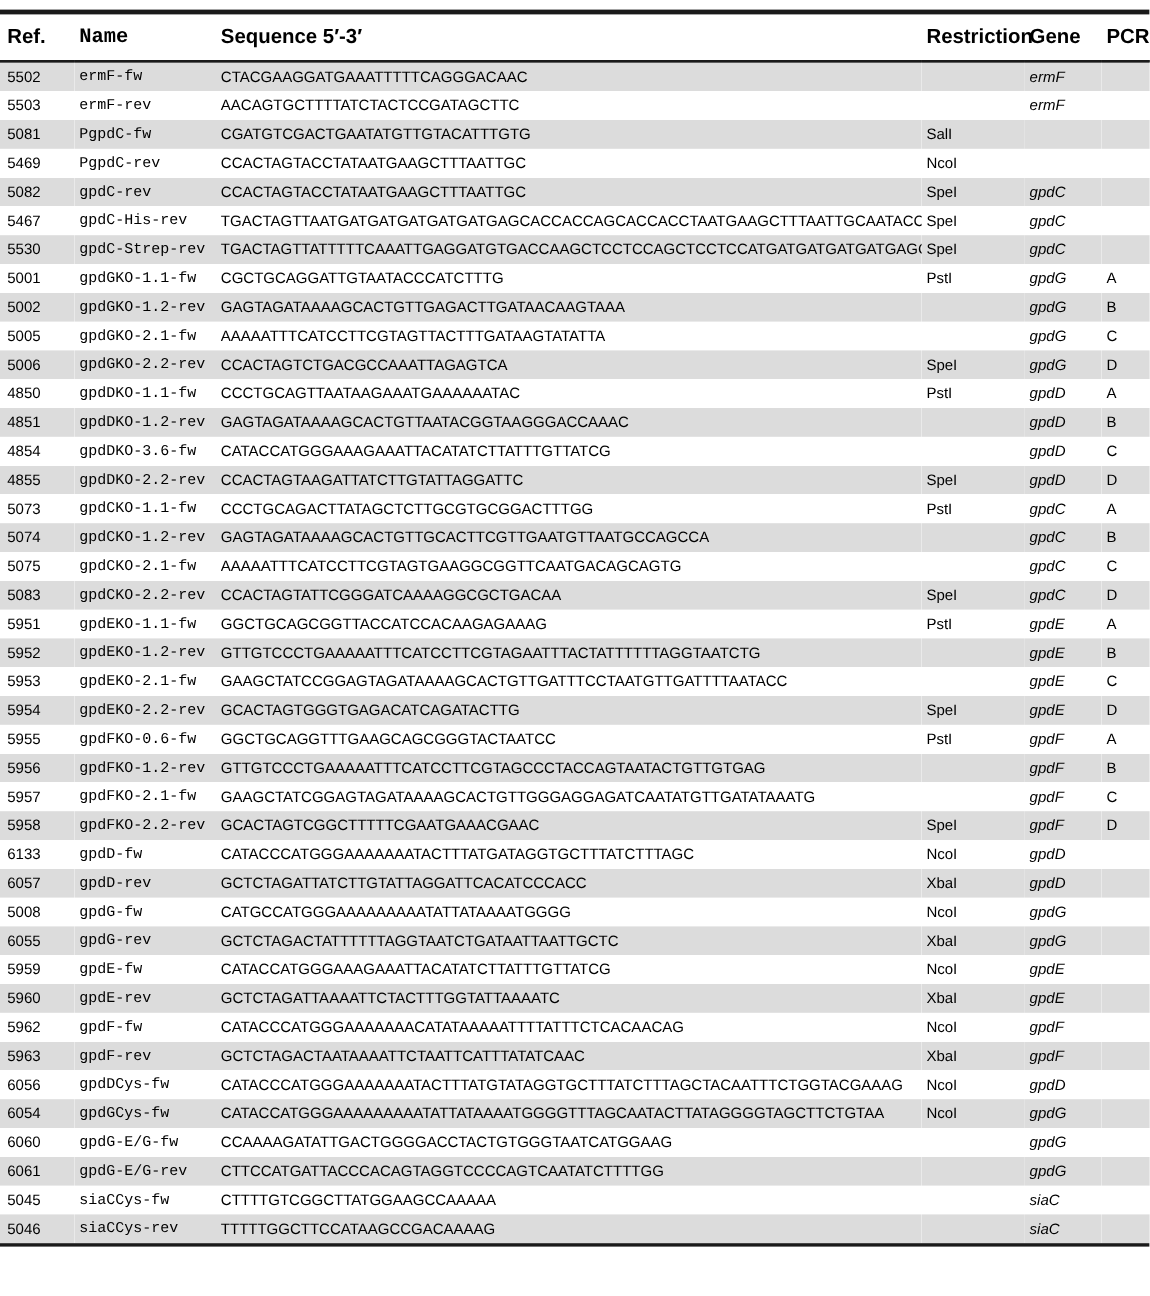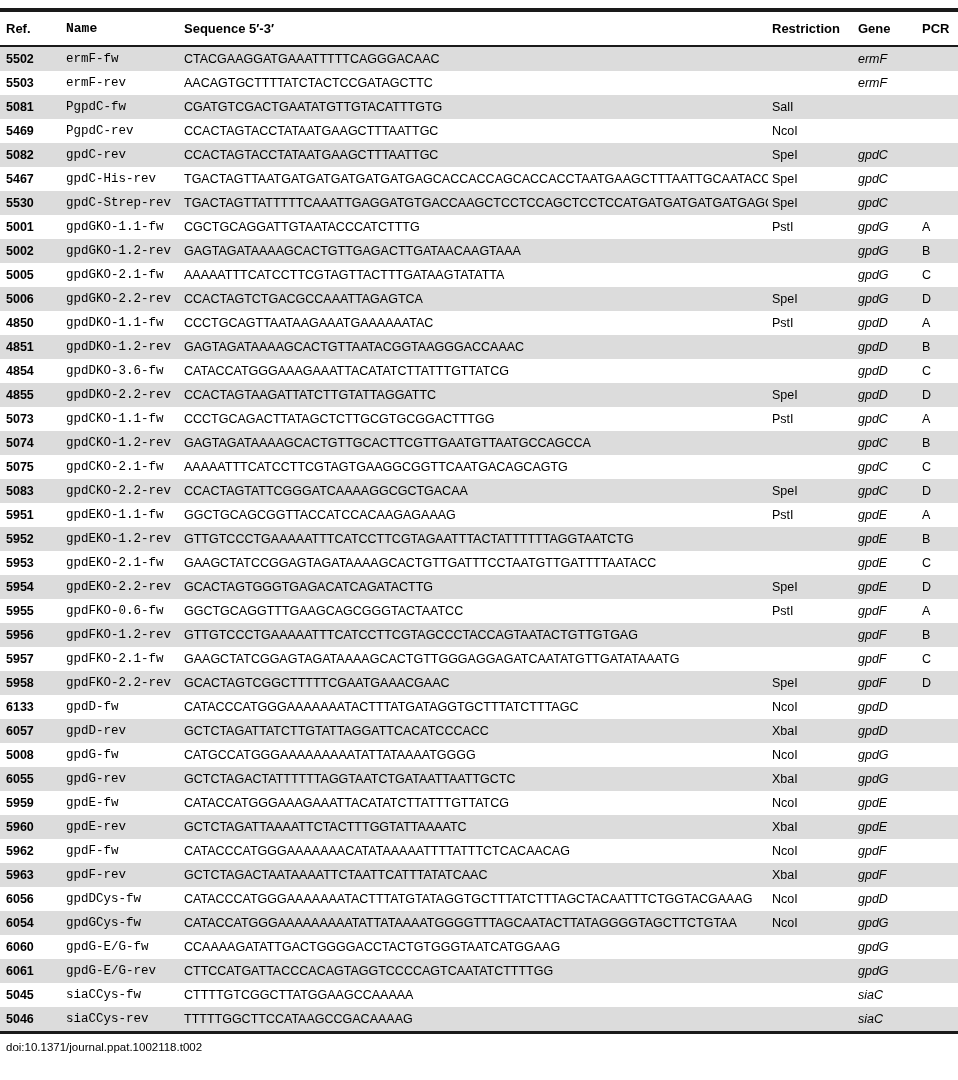--- a/index.html
+++ b/index.html
@@ -23,21 +23,21 @@
     background: #1a1a1a;
     margin: 8px 0 0 0;
   }
   table.primer-table {
     width: 958px;
     border-collapse: collapse;
     table-layout: fixed;
   }
   table.primer-table th {
     text-align: left;
-    font-size: 13px;
+    font-size: 17px;
     font-weight: bold;
     padding: 9px 4px 9px 4px;
     vertical-align: bottom;
     color: #000;
     margin-top: 32px;
   }
   thead tr {
     border-bottom: 2px solid #1a1a1a;
   }
   table.primer-table td {
@@ -47,21 +47,21 @@
     color: #000;
     white-space: nowrap;
     overflow: hidden;
   }
   tbody tr.shaded td {
     background: #dcdcdc;
   }
   tbody tr.plain td {
     background: #ffffff;
   }
-  .col-ref   { width: 52px; padding-left: 6px !important; font-weight: bold; }
+  .col-ref   { width: 52px; padding-left: 6px !important; }
   .col-name  { width: 110px; font-family: Liberation Mono, monospace; }
   .col-seq   { width: 580px; }
   .col-restr { width: 78px; }
   .col-gene  { width: 56px; font-style: italic; }
   .col-pcr   { width: 40px; }
   th.col-ref { padding-left: 6px !important; }
   .gene-cell {
   }
   .rule-bottom {
     height: 3px;
@@ -419,15 +419,14 @@
           <td class="col-seq">TTTTTGGCTTCCATAAGCCGACAAAAG</td>
           <td class="col-restr"></td>
           <td class="col-gene gene-cell">siaC</td>
           <td class="col-pcr"></td>
         </tr>
       </tbody>
   </table>
 
   <div class="rule-bottom"></div>
 
-  <div class="doi">doi:10.1371/journal.ppat.1002118.t002</div>
 
 </div>
 
 </body></html>

